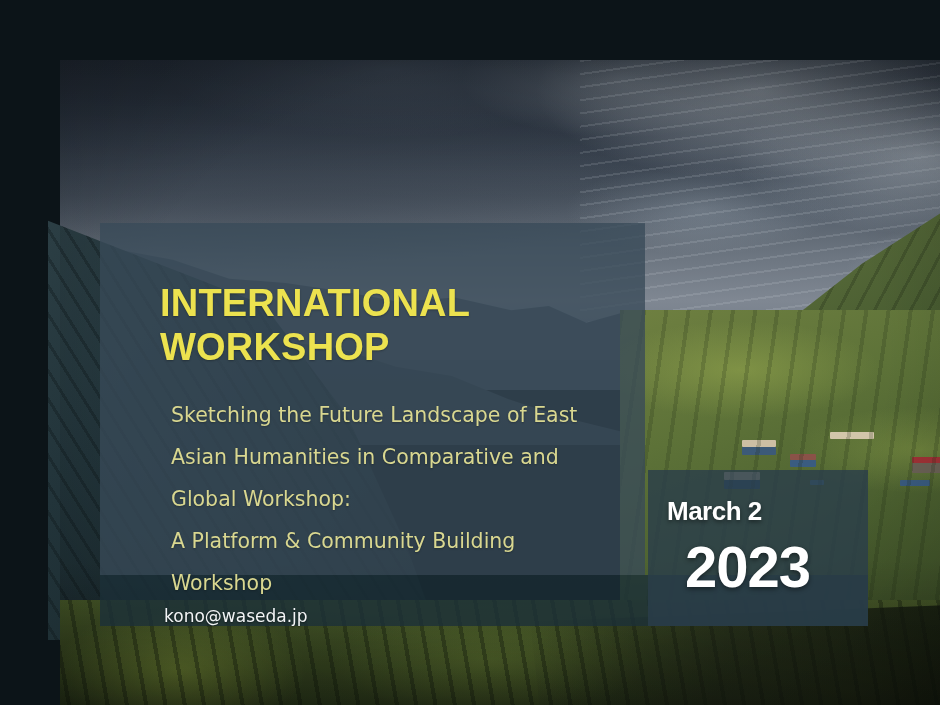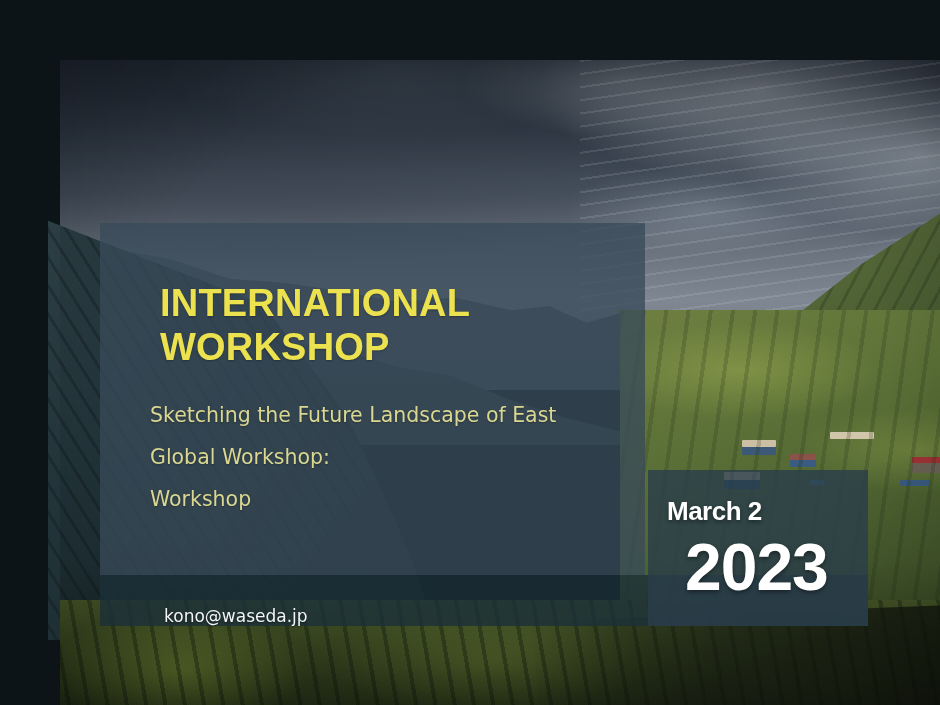--- a/index.html
+++ b/index.html
@@ -156,21 +156,21 @@
     position:absolute; left:100px; top:233px; width:470px;
     color:#ece24f;
     font-family:"Liberation Sans", sans-serif;
     font-weight:bold;
     font-size:38px;
     line-height:44px;
     letter-spacing:0.2px;
     text-shadow:0 1px 2px rgba(0,0,0,.28);
   }
   .subtitle {
-    position:absolute; left:90px; top:340px; width:470px;
+    position:absolute; left:111px; top:340px; width:470px;
     color:#d9d790;
     font-family:"DejaVu Sans", sans-serif;
     font-size:20.5px;
     line-height:30px;
     font-weight:normal;
     text-shadow:0 1px 2px rgba(0,0,0,.25);
   }
   .subtitle .ln { display:block; }
   .email {
     position:absolute; left:116px; top:556px;
@@ -188,21 +188,21 @@
     font-size:26px;
     line-height:42px;
     letter-spacing:-0.5px;
     text-shadow:0 2px 4px rgba(0,0,0,.45);
   }
   .date-year {
     position:absolute; left:637px; top:487px;
     color:#ffffff;
     font-family:"Liberation Sans", sans-serif;
     font-weight:bold;
-    font-size:66px;
+    font-size:58px;
     line-height:64px;
     letter-spacing:-1px;
     text-shadow:0 2px 5px rgba(0,0,0,.45);
   }
 </style>
 </head>
 <body>
 
 <div class="poster">
 
@@ -233,21 +233,23 @@
   </div>
 
   <div class="panel-main"></div>
   <div class="panel-lower"></div>
   <div class="panel-date"></div>
 
   <h1 class="title"><span>INTERNATIONAL</span><br><span>WORKSHOP</span></h1>
 
   <div class="subtitle">
     <span class="ln">Sketching the Future Landscape of East</span>
+    <span class="ln">Asian Humanities in Comparative and</span>
     <span class="ln">Global Workshop:</span>
+    <span class="ln">A Platform &amp; Community Building</span>
     <span class="ln">Workshop</span>
   </div>
 
   <div class="email">kono@waseda.jp</div>
 
   <div class="date-month">March 2</div>
   <div class="date-year">2023</div>
 
 </div>
 

